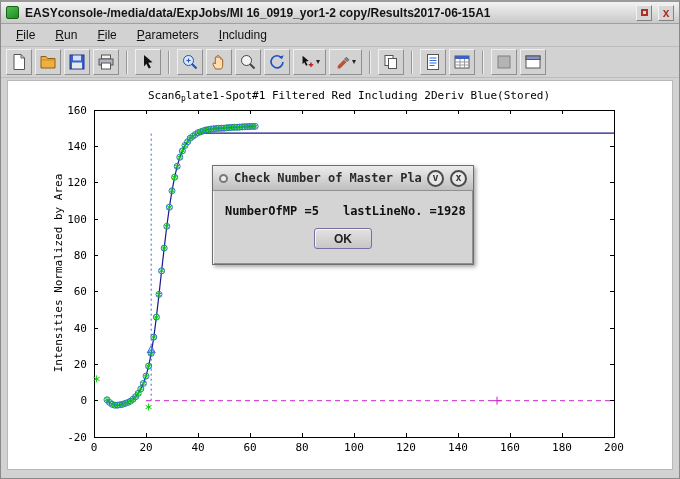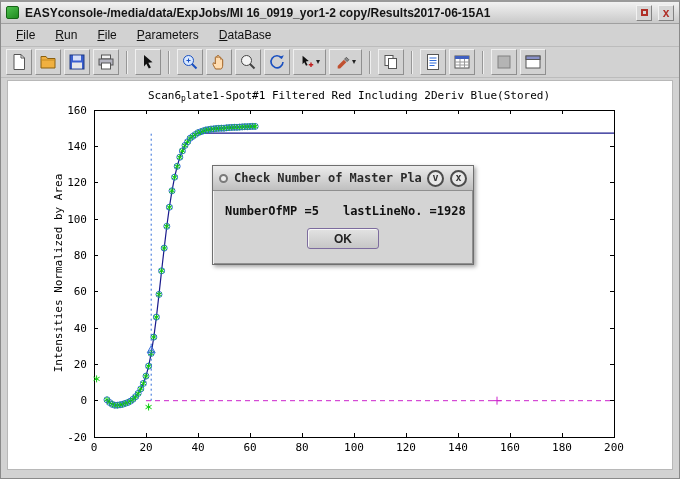--- a/index.html
+++ b/index.html
@@ -139,21 +139,21 @@
   }
   .dialog-body { padding: 13px 12px 0; }
   .dialog-message {
     font-family: "DejaVu Sans Mono", monospace;
     font-size: 12px; font-weight: bold; color: #101010;
     white-space: nowrap;
   }
   .msg-right { margin-left: 24px; text-align: right; }
   .ok-button {
     display: block; margin: 10px auto 0;
-    width: 72px; height: 21px;
+    width: 58px; height: 21px;
     font-family: "Liberation Sans", sans-serif;
     font-size: 12px; font-weight: bold; color: #222;
     background: linear-gradient(180deg,#e3e3e3,#c6c6c6);
     border: 1px solid #7d6c9e; border-radius: 3px;
     box-shadow: inset 1px 1px 0 #f6f6f6;
   }
 </style>
 </head>
 <body>
 
@@ -168,21 +168,21 @@
     <div class="win-btn">
         <span class="red-x">x</span>
       </div>
   </div>
 
   <div class="menubar">
     <span class="menu-item">File</span>
     <span class="menu-item">Run</span>
     <span class="menu-item">File</span>
     <span class="menu-item">Parameters</span>
-    <span class="menu-item">DataBase</span>
+    <span class="menu-item">Including</span>
   </div>
 
   <div class="toolbar">
     <button class="tool-btn">
       <svg width="18" height="18" viewBox="0 0 18 18">
           <path d="M4 1.5h7l3.5 3.5v11.5H4z" fill="#fff" stroke="#555"></path>
           <path d="M11 1.5v3.5h3.5" fill="none" stroke="#555"></path>
         </svg>
     </button>
     <button class="tool-btn">

